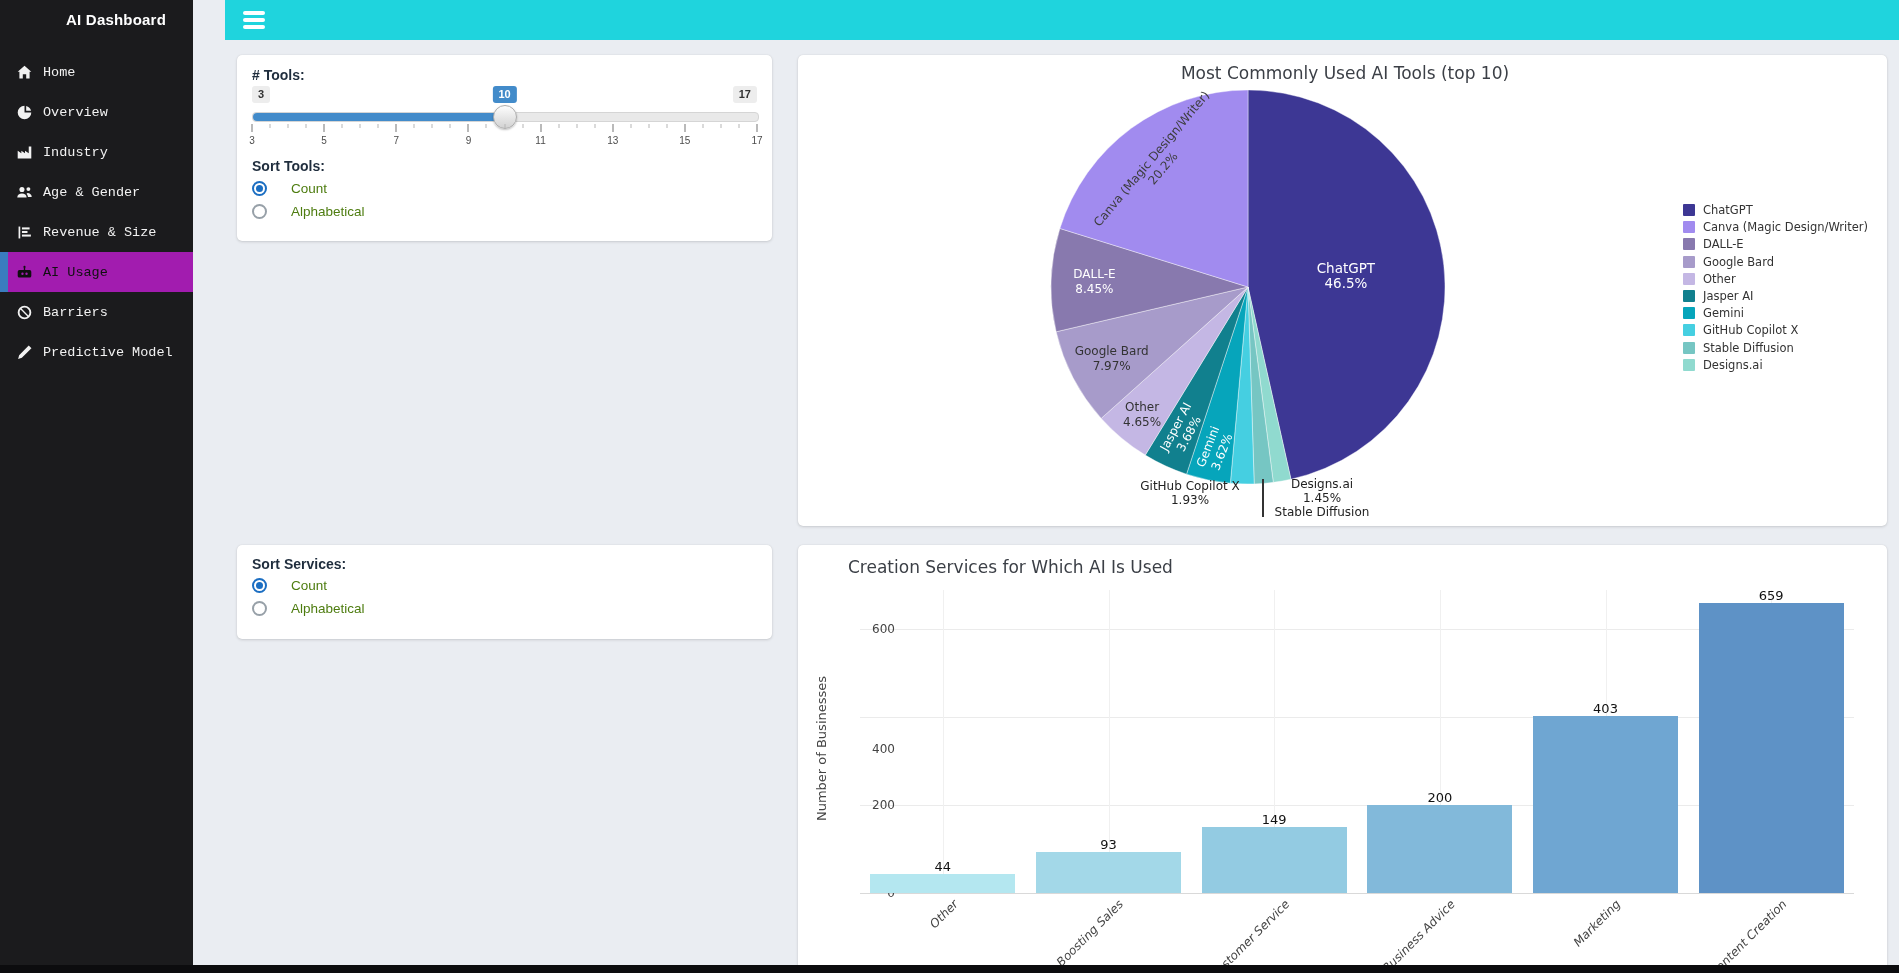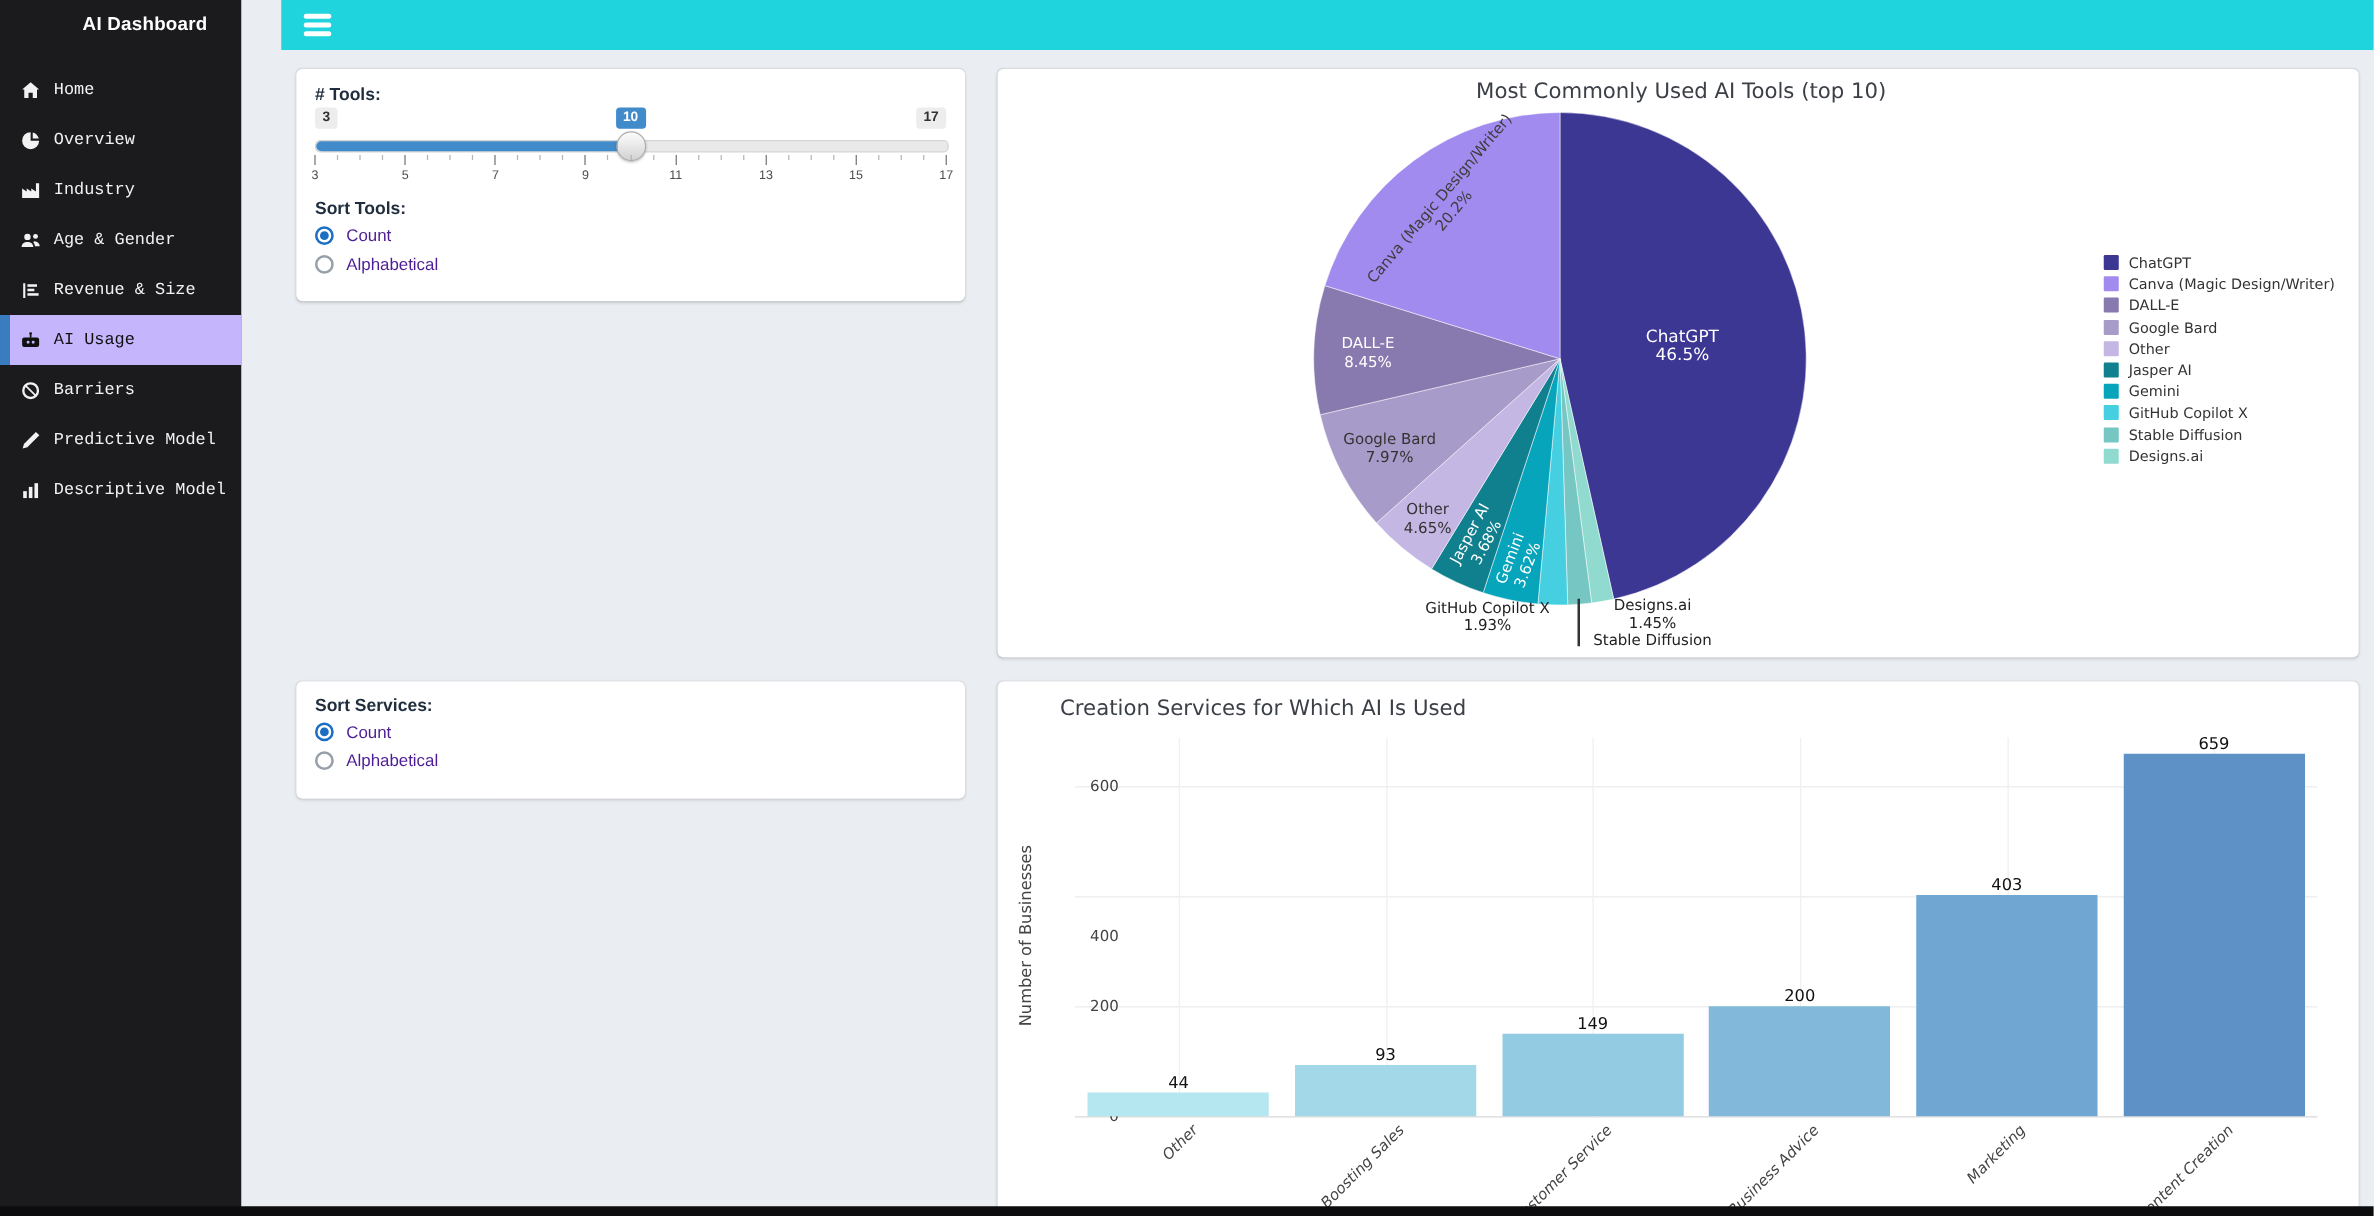--- a/index.html
+++ b/index.html
@@ -7,21 +7,21 @@
         font-family:"Liberation Sans",sans-serif;}
 
   
   .sidebar{position:absolute;left:0;top:0;width:193px;height:973px;background:#1b1b1d;z-index:5;}
   .sidebar-title{height:40px;line-height:40px;color:#fff;font-size:15px;font-weight:700;
                  text-align:right;padding-right:27px;letter-spacing:.2px;}
   .nav{margin-top:12px;}
   .nav-item{display:flex;align-items:center;height:40px;padding-left:16px;gap:10px;
             color:#f2f2f2;font-size:13.5px;font-weight:500;cursor:pointer;font-family:Liberation Mono, monospace;}
   .nav-item svg{width:17px;height:17px;flex:0 0 17px;fill:currentColor;}
-  .nav-item.active{background:#c4b5fd;color:#101010;border-left:8px solid #3a7dbf;padding-left:8px;}
+  .nav-item.active{background:#a21caf;color:#101010;border-left:8px solid #3a7dbf;padding-left:8px;}
 
   
   .topbar{position:absolute;left:225px;top:0;width:1674px;height:40px;background:#1fd4dd;}
   .hamburger{position:absolute;left:18px;top:11px;width:22px;cursor:pointer;}
   .hamburger span{display:block;height:3.5px;background:#fff;border-radius:2px;margin-bottom:3.5px;}
 
   
   .card{position:absolute;background:#fff;border-radius:5px;
         box-shadow:0 0 1px rgba(0,0,0,.12),0 1px 3px rgba(0,0,0,.14);}
   .card-tools   {left:237px;top:55px;width:535px;height:186px;}
@@ -41,22 +41,22 @@
   .irs-handle{position:absolute;top:50px;width:22px;height:22px;border-radius:50%;cursor:grab;
               background:linear-gradient(#fdfdfd,#d2d2d2);border:1px solid #adadad;
               box-shadow:0 1px 2px rgba(0,0,0,.25);transform:translateX(-50%);}
   .tickwrap{position:absolute;left:15px;top:69px;width:505px;height:26px;}
   .tick{position:absolute;width:1px;background:#999;transform:translateX(-.5px);}
   .tick.minor{height:4px;top:0;background:#b5b5b5;}
   .tick.major{height:8px;top:0;background:#777;}
   .ticknum{position:absolute;top:11px;font-size:10px;color:#4c4c4c;transform:translateX(-50%);}
 
   
-  .radio-row{position:absolute;left:15px;display:flex;align-items:center;gap:10px;cursor:pointer;
-             font-size:13.5px;color:#4c1d95;}
+  .radio-row{position:absolute;left:15px;display:flex;align-items:center;gap:24px;cursor:pointer;
+             font-size:13.5px;color:#4d7c0f;}
   .radio{width:15px;height:15px;border-radius:50%;border:2px solid #97a0a8;background:#fff;
          box-sizing:border-box;position:relative;flex:0 0 15px;}
   .radio.checked{border-color:#1b6ec2;}
   .radio.checked::after{content:"";position:absolute;inset:2px;border-radius:50%;background:#1b6ec2;}
 
   
   .chart-title{position:absolute;white-space:nowrap;font-family:"DejaVu Sans",sans-serif;
                font-size:17px;color:#3b3f46;}
   .pie-title{left:547px;top:8px;transform:translateX(-50%);}
   .bar-title{left:50px;top:12px;}
@@ -141,28 +141,20 @@
           <svg viewBox="0 0 20 20">
             <path d="M10 2a8 8 0 1 0 0 16 8 8 0 0 0 0-16Zm0 2.2a5.8 5.8 0 0 1 5.8 5.8 5.74 5.74 0 0 1-1.2 3.5L6.5 5.4A5.74 5.74 0 0 1 10 4.2Zm0 11.6a5.8 5.8 0 0 1-5.8-5.8c0-1.3.44-2.5 1.17-3.47l8.1 8.1A5.74 5.74 0 0 1 10 15.8Z"></path>
           </svg>
           <span>Barriers</span>
         </div>
         <div class="nav-item">
           <svg viewBox="0 0 20 20">
             <path d="M2.5 17.5l1.2-4.4L13.8 3l3.2 3.2L6.9 16.3ZM15 1.8 18.2 5l-1.3 1.3-3.2-3.2Z"></path>
           </svg>
           <span>Predictive Model</span>
-        </div>
-        <div class="nav-item">
-          <svg viewBox="0 0 20 20">
-            <rect x="3" y="10.5" width="3.4" height="6.5"></rect>
-            <rect x="8.3" y="6.5" width="3.4" height="10.5"></rect>
-            <rect x="13.6" y="3" width="3.4" height="14"></rect>
-          </svg>
-          <span>Descriptive Model</span>
         </div>
       </div>
   </div>
 
   <div class="topbar">
     <div class="hamburger">
       <span></span>
         <span></span>
         <span style="margin-bottom:0"></span>
     </div>

